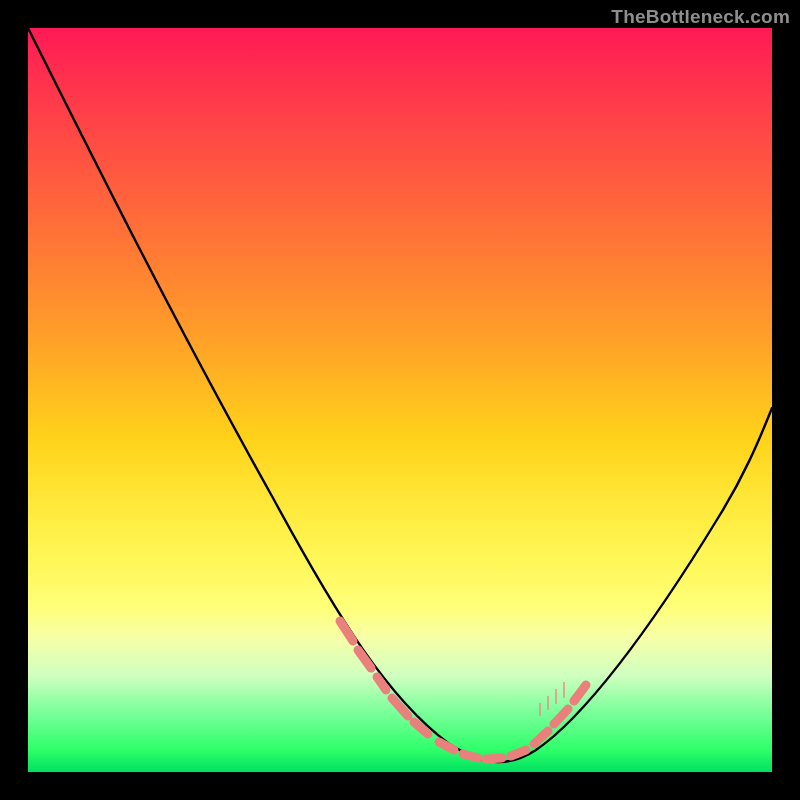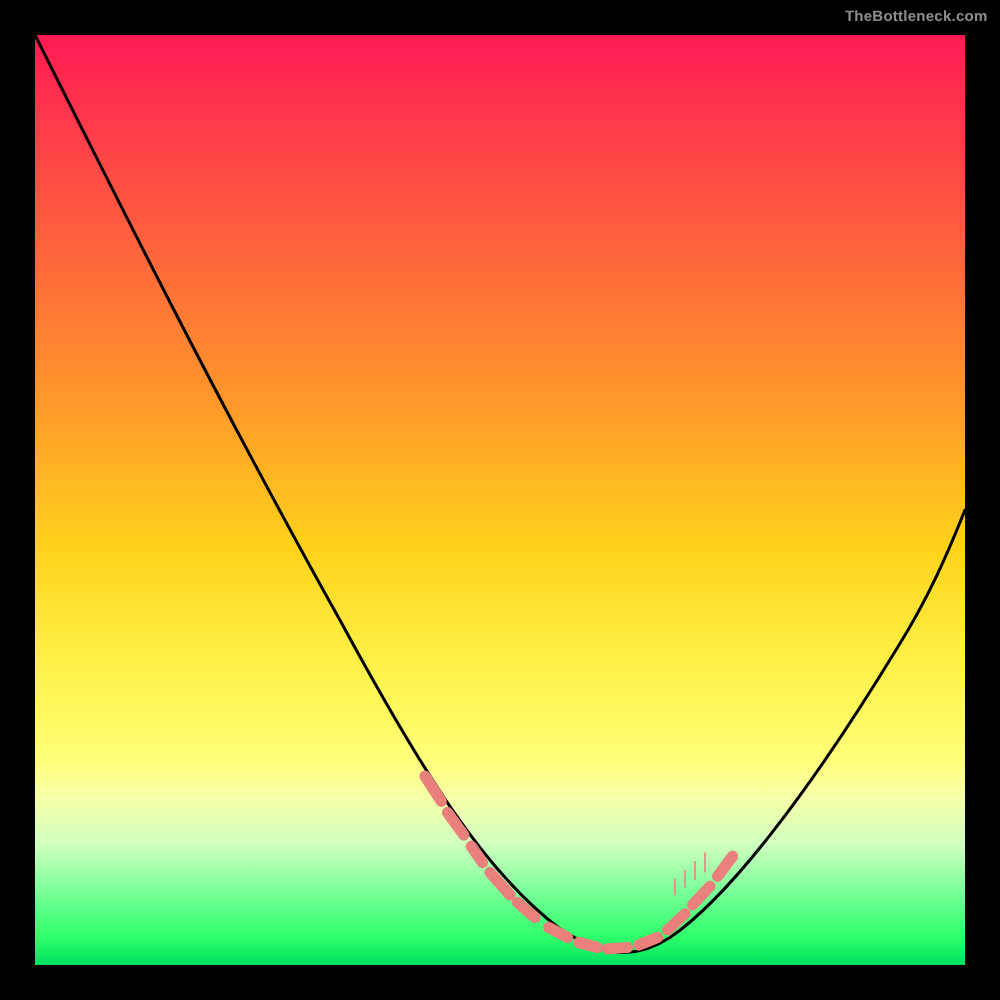--- a/index.html
+++ b/index.html
@@ -30,21 +30,21 @@
       #d0ffc0 87%,
       #7aff9a 92%,
       #2eff6a 97%,
       #00e060 100%);
   }
   .watermark {
     position: absolute;
     top: 6px;
     right: 10px;
     color: #8e8e8e;
-    font-size: 12px;
+    font-size: 19px;
     font-weight: 600;
     letter-spacing: 0.2px;
     user-select: none;
   }
   svg.curve {
     position: absolute;
     left: 0;
     top: 0;
     width: 744px;
     height: 744px;

